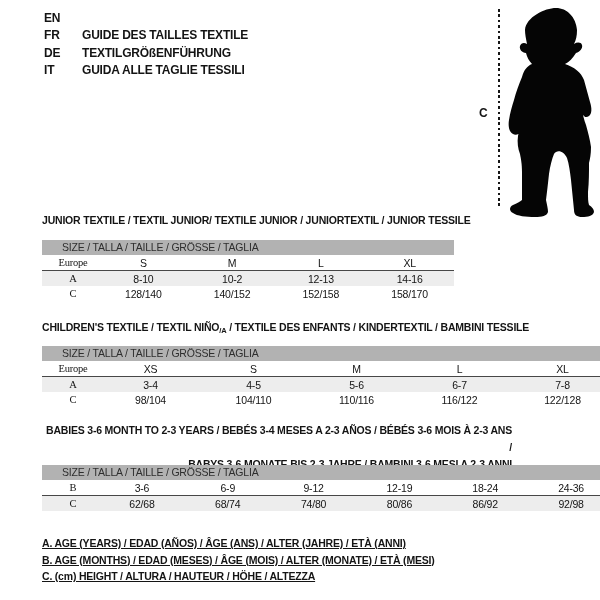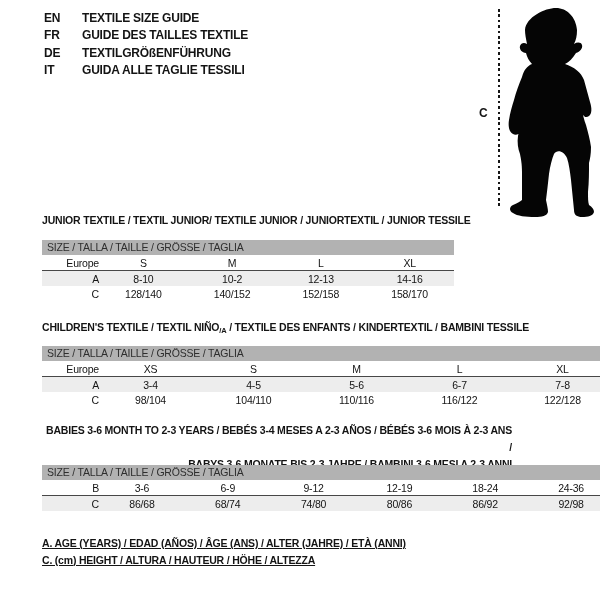--- a/index.html
+++ b/index.html
@@ -23,39 +23,38 @@
   .pos-t3title{left:18px;top:422px;white-space:normal;width:470px;}
   .subsm{font-size:7.5px;vertical-align:-2px;}
   
   .tbl{position:absolute;}
   .pos-t1{left:18px;top:240px;}
   .pos-t2{left:18px;top:346px;}
   .pos-t3{left:18px;top:465px;}
   .t-narrow{width:412px;}
   .t-wide{width:572px;}
   .size-bar{height:15px;line-height:15px;background:var(--bar,#b2b2b2);color:#2e2e2e;
-    padding-left:5px;font-size:10.5px;letter-spacing:-0.2px;}
+    padding-left:20px;font-size:10.5px;letter-spacing:-0.2px;}
   .tbl table{width:100%;border-collapse:collapse;table-layout:fixed;}
   .tbl td{height:15px;font-size:10.5px;text-align:center;padding:0;letter-spacing:-0.2px;}
-  .tbl td.rowlabel{width:52px;text-align:right;padding-left:5px;}
+  .tbl td.rowlabel{width:52px;text-align:center;padding-left:5px;font-family:Liberation Serif, serif;}
   .tbl tr.row-first td{border-bottom:1.5px solid var(--divider,#474747);}
   .tbl tr.row-stripe td{background:var(--stripe,#ededed);}
   
   .footnotes{position:absolute;left:18px;top:535px;}
   .footnote{font-weight:bold;font-size:10.5px;line-height:16.5px;letter-spacing:-0.2px;white-space:nowrap;text-decoration:underline;}
 </style>
 </head>
 <body>
 
 <div class="canvas">
 
   <div class="lang-block">
     <div class="lang-row">
       <span class="lang-code">EN</span>
-      <span class="lang-label">TEXTILE SIZE GUIDE</span>
     </div>
     <div class="lang-row">
       <span class="lang-code">FR</span>
       <span class="lang-label">GUIDE DES TAILLES TEXTILE</span>
     </div>
     <div class="lang-row">
       <span class="lang-code">DE</span>
       <span class="lang-label">TEXTILGRÖßENFÜHRUNG</span>
     </div>
     <div class="lang-row">
@@ -171,29 +170,30 @@
             <td class="rowlabel">B</td>
             <td>3-6</td>
             <td>6-9</td>
             <td>9-12</td>
             <td>12-19</td>
             <td>18-24</td>
             <td>24-36</td>
           </tr>
           <tr class="row-stripe">
             <td class="rowlabel">C</td>
-            <td>86/68</td>
+            <td>62/68</td>
             <td>68/74</td>
             <td>74/80</td>
             <td>80/86</td>
             <td>86/92</td>
             <td>92/98</td>
           </tr>
         </tbody>
       </table>
   </div>
 
   <div class="footnotes">
     <div class="footnote">A. AGE (YEARS) / EDAD (AÑOS) / ÂGE (ANS) / ALTER (JAHRE) / ETÀ (ANNI)</div>
+    <div class="footnote">B. AGE (MONTHS) / EDAD (MESES) / ÂGE (MOIS) / ALTER (MONATE) / ETÀ (MESI)</div>
     <div class="footnote">C. (cm) HEIGHT / ALTURA / HAUTEUR / HÖHE / ALTEZZA</div>
   </div>
 
 </div>
 
 </body></html>

